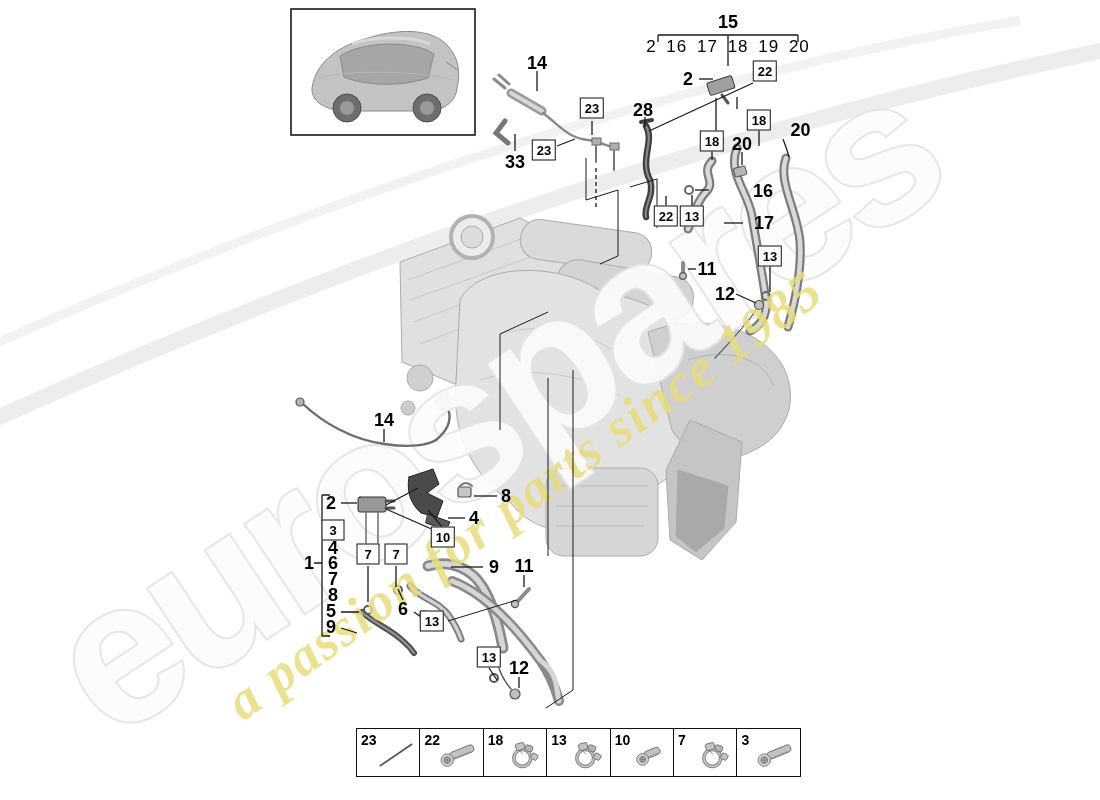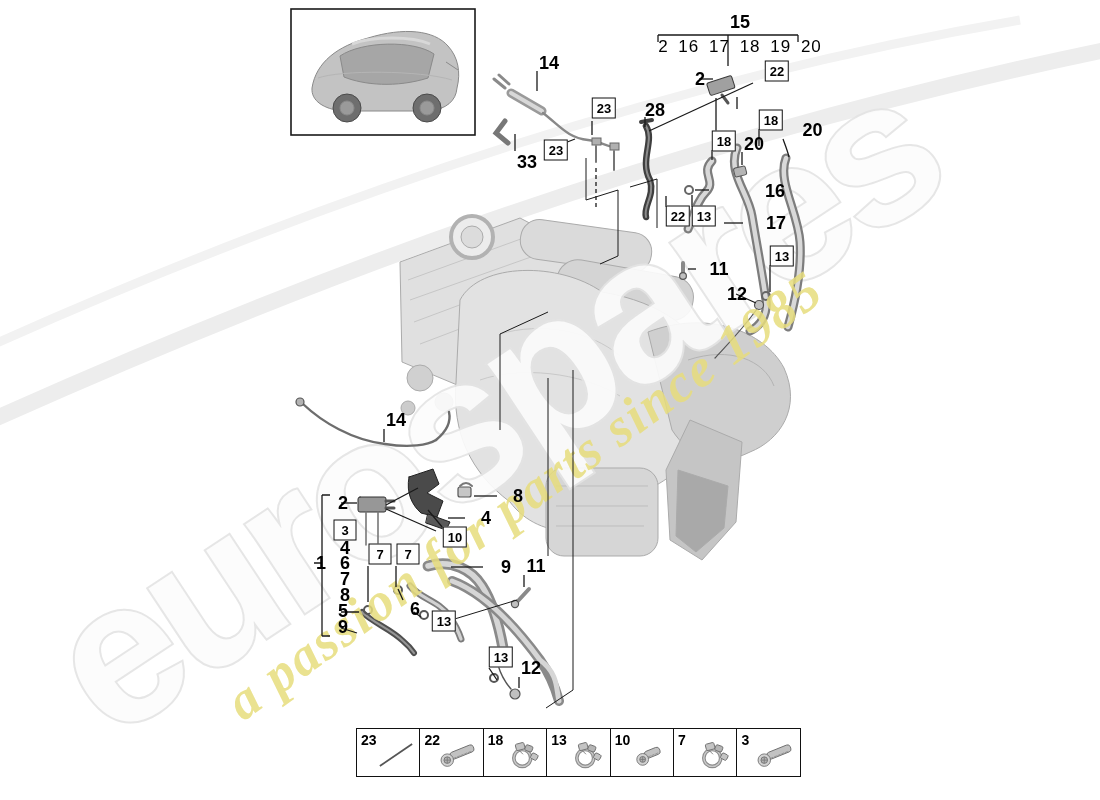--- a/index.html
+++ b/index.html
@@ -1,19 +1,19 @@
 <!DOCTYPE html>
 <html><head>
 <meta charset="utf-8">
 <style>
   html,body{margin:0;padding:0;background:#fff;}
   .stage{position:relative;width:1100px;height:800px;background:#fff;overflow:hidden;
          font-family:"Liberation Sans",sans-serif;}
   .art{position:absolute;left:0;top:0;width:1100px;height:800px;}
-  .overlay{position:absolute;left:12px;top:0;width:896px;height:800px;pointer-events:none;}
+  .overlay{position:absolute;left:0;top:0;width:896px;height:800px;pointer-events:none;}
   .plain-label{position:absolute;transform:translate(-50%,-50%);font-weight:700;
                font-size:18px;color:#000;line-height:1;white-space:nowrap;}
   .boxed-label{position:absolute;transform:translate(-50%,-50%);font-weight:700;
                font-size:13px;color:#000;line-height:1;background:#fff;
                border:1.6px solid #111;padding:3px 4px;min-width:13px;text-align:center;}
   .group-title{position:absolute;transform:translate(-50%,-50%);font-weight:700;font-size:18px;}
   .group-row{position:absolute;transform:translate(-50%,-50%);font-weight:400;font-size:17px;
              letter-spacing:1px;word-spacing:4px;white-space:nowrap;}
   .legend{position:absolute;left:356px;top:728px;display:flex;}
   .legend-cell{position:relative;width:63px;height:47px;border:1.6px solid #111;

